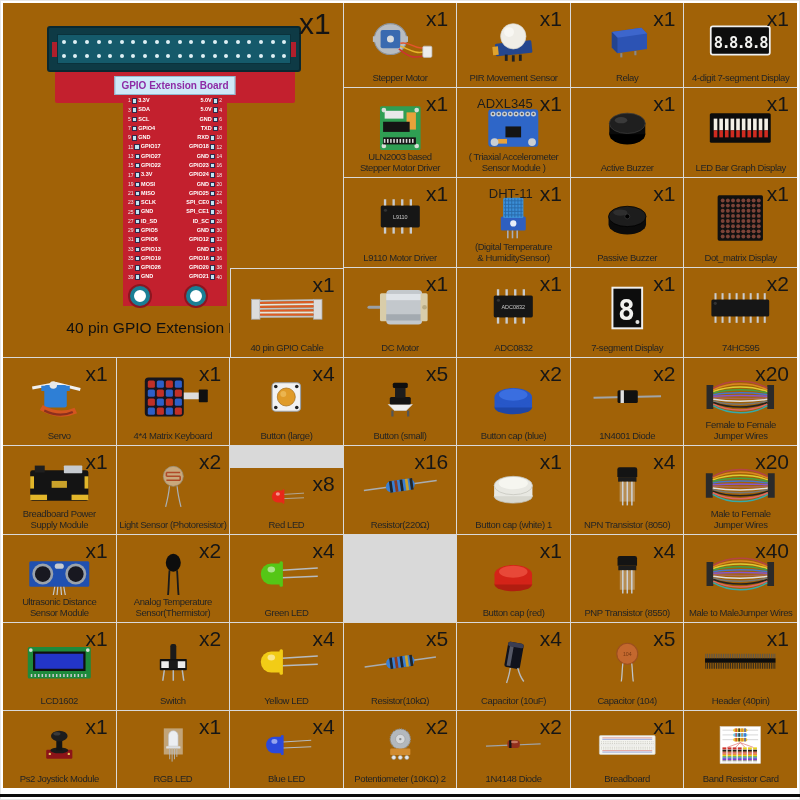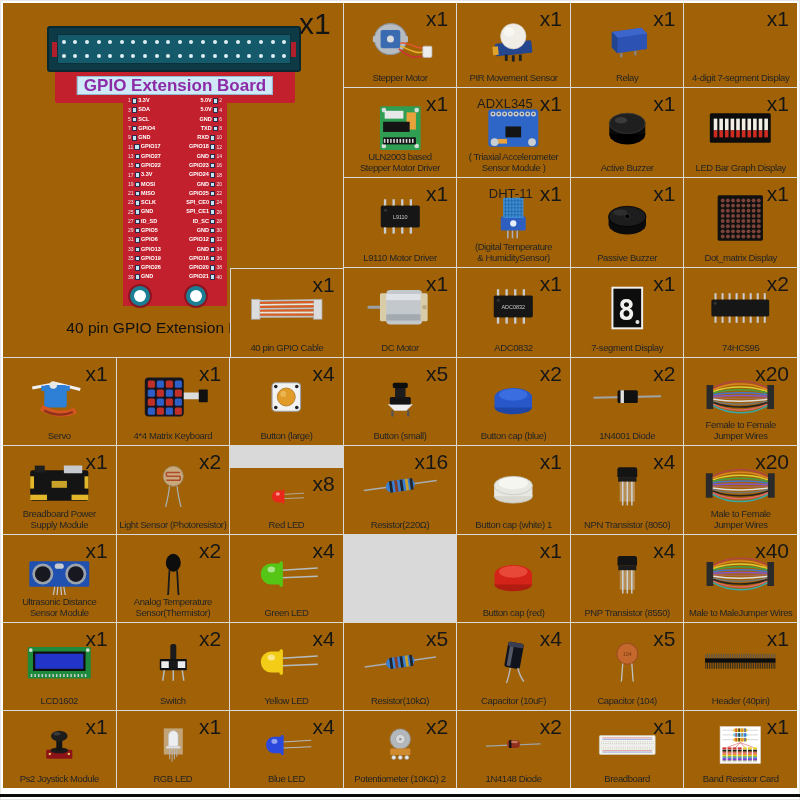--- a/index.html
+++ b/index.html
@@ -31,21 +31,21 @@
         justify-content:space-between;z-index:1}
   .conn{position:absolute;left:44px;top:23px;width:254px;height:46px;background:#0e3a45;
         border:2px solid #092830;border-radius:3px;box-sizing:border-box;z-index:2}
   .conn-inner{position:absolute;left:8px;top:6px;right:8px;bottom:6px;background:#155a6b;
         border:1px solid #0a323c;display:grid;grid-template-columns:repeat(20,1fr);
         grid-template-rows:1fr 1fr;align-items:center;justify-items:center}
   .dot{width:4px;height:4px;border-radius:50%;background:#dff0f5}
   .conn-slot{position:absolute;top:14px;width:5px;height:15px;background:#b01f2c}
   .conn-slot.left{left:3px}.conn-slot.right{right:3px}
   .board-title{position:absolute;left:172px;top:73px;transform:translateX(-50%);
-        background:#cfe9f8;border:1px solid #8fb8cf;color:#8d2ba6;font-size:17px;
+        background:#cfe9f8;border:1px solid #8fb8cf;color:#8d2ba6;font-size:10px;
         font-weight:bold;padding:0 6px;line-height:17px;white-space:nowrap;z-index:3}
   .pin-row{display:flex;align-items:center;justify-content:space-between;line-height:1}
   .pgrp{display:flex;align-items:center;gap:2px}
   .pad{width:3.5px;height:3.5px;background:#bfe6f2;outline:1px solid #35284a}
   .pnum{font-size:5px;color:#f0f0f0}
   .pname{font-size:5.5px;font-weight:bold;color:#fff;letter-spacing:0}
   .hole{position:absolute;width:12px;height:12px;border-radius:50%;background:#fff;
         border:4px solid #1a7f95;box-shadow:0 0 0 2px #8c1620;z-index:2}
   .h1{left:127px;top:283px}.h2{left:183px;top:283px}
   .board-caption{position:absolute;left:10px;top:316px;width:310px;text-align:center;
@@ -404,20 +404,26 @@
           <path d="M28 20 L36 28 L36 50 L28 42 Z" fill="#23448f"></path>
           <rect x="40" y="50" width="3" height="6" fill="#888"></rect>
           <rect x="60" y="47" width="3" height="6" fill="#888"></rect>
         </svg>
       </div>
       <div class="label">Relay</div>
     </div>
     <div class="cell" style="grid-area: 1 / 7;">
       <div class="head">
         <span class="qty">x1</span>
+      </div>
+      <div class="art">
+        <svg viewBox="0 0 100 64" preserveAspectRatio="xMidYMid meet">
+          <rect x="8" y="12" width="84" height="40" rx="3" fill="#0d0d0d" stroke="#f0f0f0" stroke-width="2.5"></rect>
+          <text x="50" y="42" font-family="DejaVu Sans Mono,monospace" font-size="22" font-weight="bold" fill="#f2f2f0" text-anchor="middle" letter-spacing="-2.5">8.8.8.8</text>
+        </svg>
       </div>
       <div class="label">4-digit 7-segment Display</div>
     </div>
     <div class="cell" style="grid-area: 2 / 4;">
       <div class="head">
         <span class="qty">x1</span>
       </div>
       <div class="art">
         <svg viewBox="0 0 100 64" preserveAspectRatio="xMidYMid meet">
           <rect x="24" y="4" width="52" height="56" rx="2" fill="#2f9e53"></rect>

